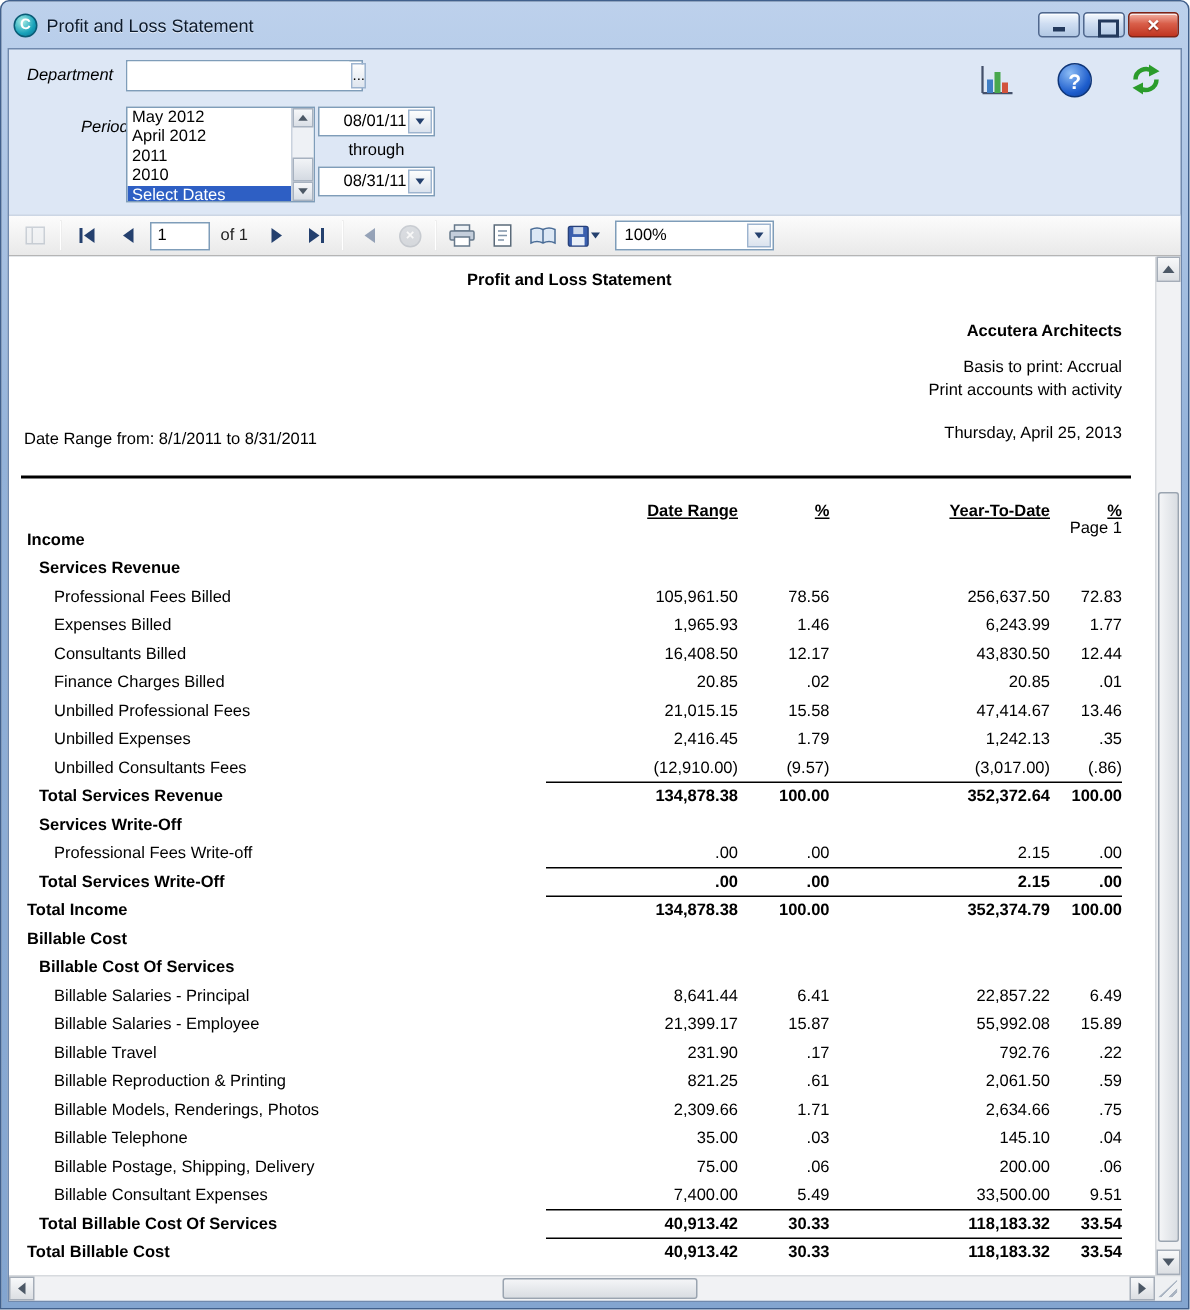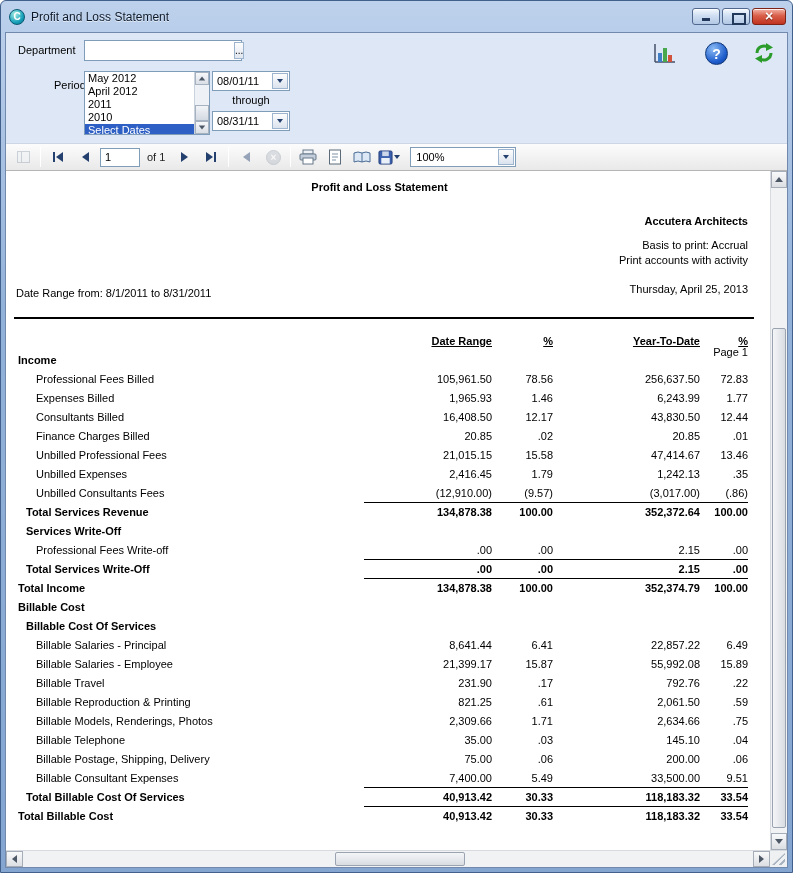--- a/index.html
+++ b/index.html
@@ -26,21 +26,21 @@
   .cap-btn.close { width:34px; background:linear-gradient(#f3b3a6,#d95f4a 45%,#c03420);
                    border-color:#7e2315; }
   .cap-btn.close::after { content:'×'; position:absolute; inset:0; color:#fff; font-weight:bold;
                           font-size:14px; line-height:15px; text-align:center; text-shadow:0 1px 1px #701c10; }
 
   .window-body { position:absolute; top:31px; left:4px; right:4px; bottom:4px;
                  background:#dde7f5; border:1px solid #7089ad; display:flex; flex-direction:column; }
 
   
   .filter-panel { flex:0 0 110px; position:relative; font-size:11px; color:#000; }
-  .flabel { position:absolute; }
+  .flabel { position:absolute;font-style:italic; }
   .lbl-dept { left:12px; top:11px; }
   .lbl-period { left:12px; top:46px;margin-left:36px; }
   .textbox { position:absolute; left:78px; top:7px; width:158px; height:21px;
              background:#fff; border:1px solid #7f9db9; display:flex; align-items:stretch; }
   .textbox input { flex:1; border:none; outline:none; font:11px "Liberation Sans",sans-serif; padding:0 3px; }
   .browse-btn { width:20px; margin:1px; border:1px solid #9db4cf;
                 background:linear-gradient(#fdfdfd,#dfe6ef); font-size:10px; line-height:16px; text-align:center; cursor:default; }
 
   .listbox { position:absolute; left:78px; top:38px; width:126px; height:64px;
              background:#fff; border:1px solid #7f9db9; display:flex; }
@@ -51,21 +51,21 @@
   .lb-btn { height:13px; background:linear-gradient(#f7f8fa,#dadfe6); border:1px solid #a7b2c0;
             display:flex; align-items:center; justify-content:center; }
   .lb-track { flex:1; position:relative; }
   .lb-thumb { position:absolute; left:0; right:0; bottom:0; height:16px;
               background:linear-gradient(#f2f4f7,#d4dae2); border:1px solid #a7b2c0; }
 
   .datecombo { position:absolute; width:78px; height:20px; background:#fff; border:1px solid #7f9db9;
                display:flex; align-items:stretch; }
   .dc-1 { left:206px; top:38px; }
   .dc-2 { left:206px; top:78px; }
-  .dc-text { flex:1; font-size:11px; line-height:18px; padding-left:4px; }
+  .dc-text { flex:1; font-size:11px; line-height:18px; padding-left:16px; }
   .dd-btn { width:16px; margin:1px; border:1px solid #9db4cf;
             background:linear-gradient(#fdfdfd,#dbe3ee); display:flex; align-items:center; justify-content:center; }
   .lbl-through { position:absolute; left:206px; top:61px; width:78px; text-align:center; }
 
   .panel-icon { position:absolute; cursor:pointer; }
   .ic-chart { left:645px; top:7px; width:26px; height:26px; }
   .ic-help  { left:699px; top:9px; width:23px; height:23px; border-radius:50%;
               background:radial-gradient(circle at 35% 28%, #8cbcf5, #1c5ccc 65%, #113f92);
               border:1px solid #0e3578; color:#fff; font-weight:bold; font-size:14px;
               display:flex; align-items:center; justify-content:center; }
@@ -314,20 +314,29 @@
         <div class="ttable">
             <div class="trow b">
               <div class="tlabel ind0">Income</div>
               <div class="tnums">
                 <div class="tc c0"></div>
                 <div class="tc c1"></div>
                 <div class="tc c2"></div>
                 <div class="tc c3"></div>
               </div>
             </div>
+            <div class="trow b">
+              <div class="tlabel ind1">Services Revenue</div>
+              <div class="tnums">
+                <div class="tc c0"></div>
+                <div class="tc c1"></div>
+                <div class="tc c2"></div>
+                <div class="tc c3"></div>
+              </div>
+            </div>
             <div class="trow">
               <div class="tlabel ind2">Professional Fees Billed</div>
               <div class="tnums">
                 <div class="tc c0">105,961.50</div>
                 <div class="tc c1">78.56</div>
                 <div class="tc c2">256,637.50</div>
                 <div class="tc c3">72.83</div>
               </div>
             </div>
             <div class="trow">

